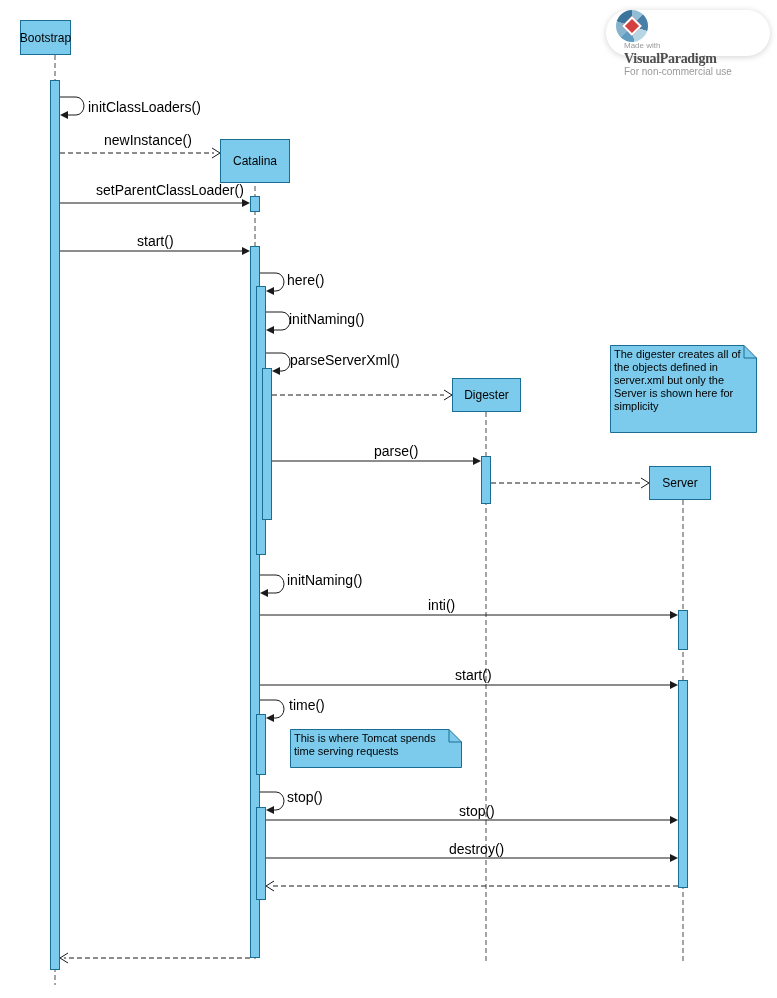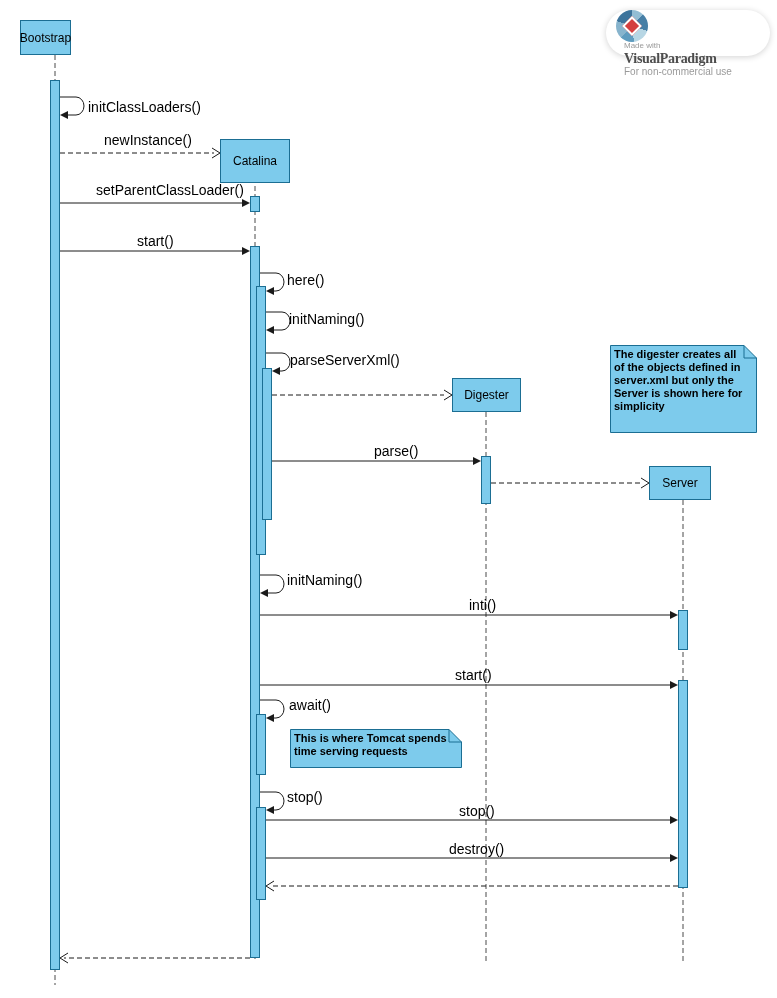--- a/index.html
+++ b/index.html
@@ -36,21 +36,21 @@
     box-sizing:border-box;
   }
   
   .lbl{
     position:absolute;
     font-size:14px;color:#000;
     white-space:nowrap;
     line-height:13px;
   }
   
-  .note{position:absolute;font-weight:bold;}
+  .note{position:absolute;}
   .note svg{position:absolute;left:0;top:0;}
   .note-text{
     position:relative;
     font-size:11px;line-height:13px;color:#000;
     padding:3px 10px 3px 4px;
     box-sizing:border-box;
   }
   
   .vp-badge{
     position:absolute;
@@ -194,23 +194,23 @@
 
   <div class="lbl" style="left:88px;top:101px">initClassLoaders()</div>
   <div class="lbl" style="left:104px;top:134px">newInstance()</div>
   <div class="lbl" style="left:96px;top:184px">setParentClassLoader()</div>
   <div class="lbl" style="left:137px;top:235px">start()</div>
   <div class="lbl" style="left:287px;top:274px">here()</div>
   <div class="lbl" style="left:289px;top:313px">initNaming()</div>
   <div class="lbl" style="left:290px;top:354px">parseServerXml()</div>
   <div class="lbl" style="left:374px;top:445px">parse()</div>
   <div class="lbl" style="left:287px;top:574px">initNaming()</div>
-  <div class="lbl" style="left:469px;top:599px">inti()</div>
+  <div class="lbl" style="left:428px;top:599px">inti()</div>
   <div class="lbl" style="left:455px;top:669px">start()</div>
-  <div class="lbl" style="left:289px;top:699px">await()</div>
+  <div class="lbl" style="left:289px;top:699px">time()</div>
   <div class="lbl" style="left:287px;top:791px">stop()</div>
   <div class="lbl" style="left:459px;top:805px">stop()</div>
   <div class="lbl" style="left:449px;top:843px">destroy()</div>
 
   <div class="note" style="left:610px;top:345px;width:147px;height:88px">
     <svg width="147" height="88" viewBox="0 0 147 88">
       <path d="M0.5,0.5 H134 L146.5,13 V87.5 H0.5 Z" fill="#7DCBEC" stroke="#1B6E93"></path>
       <path d="M134,0.5 V13 H146.5" fill="none" stroke="#1B6E93"></path>
     </svg>
     <div class="note-text" style="width:147px;height:88px">The digester creates all of the objects defined in server.xml but only the Server is shown here for simplicity</div>

